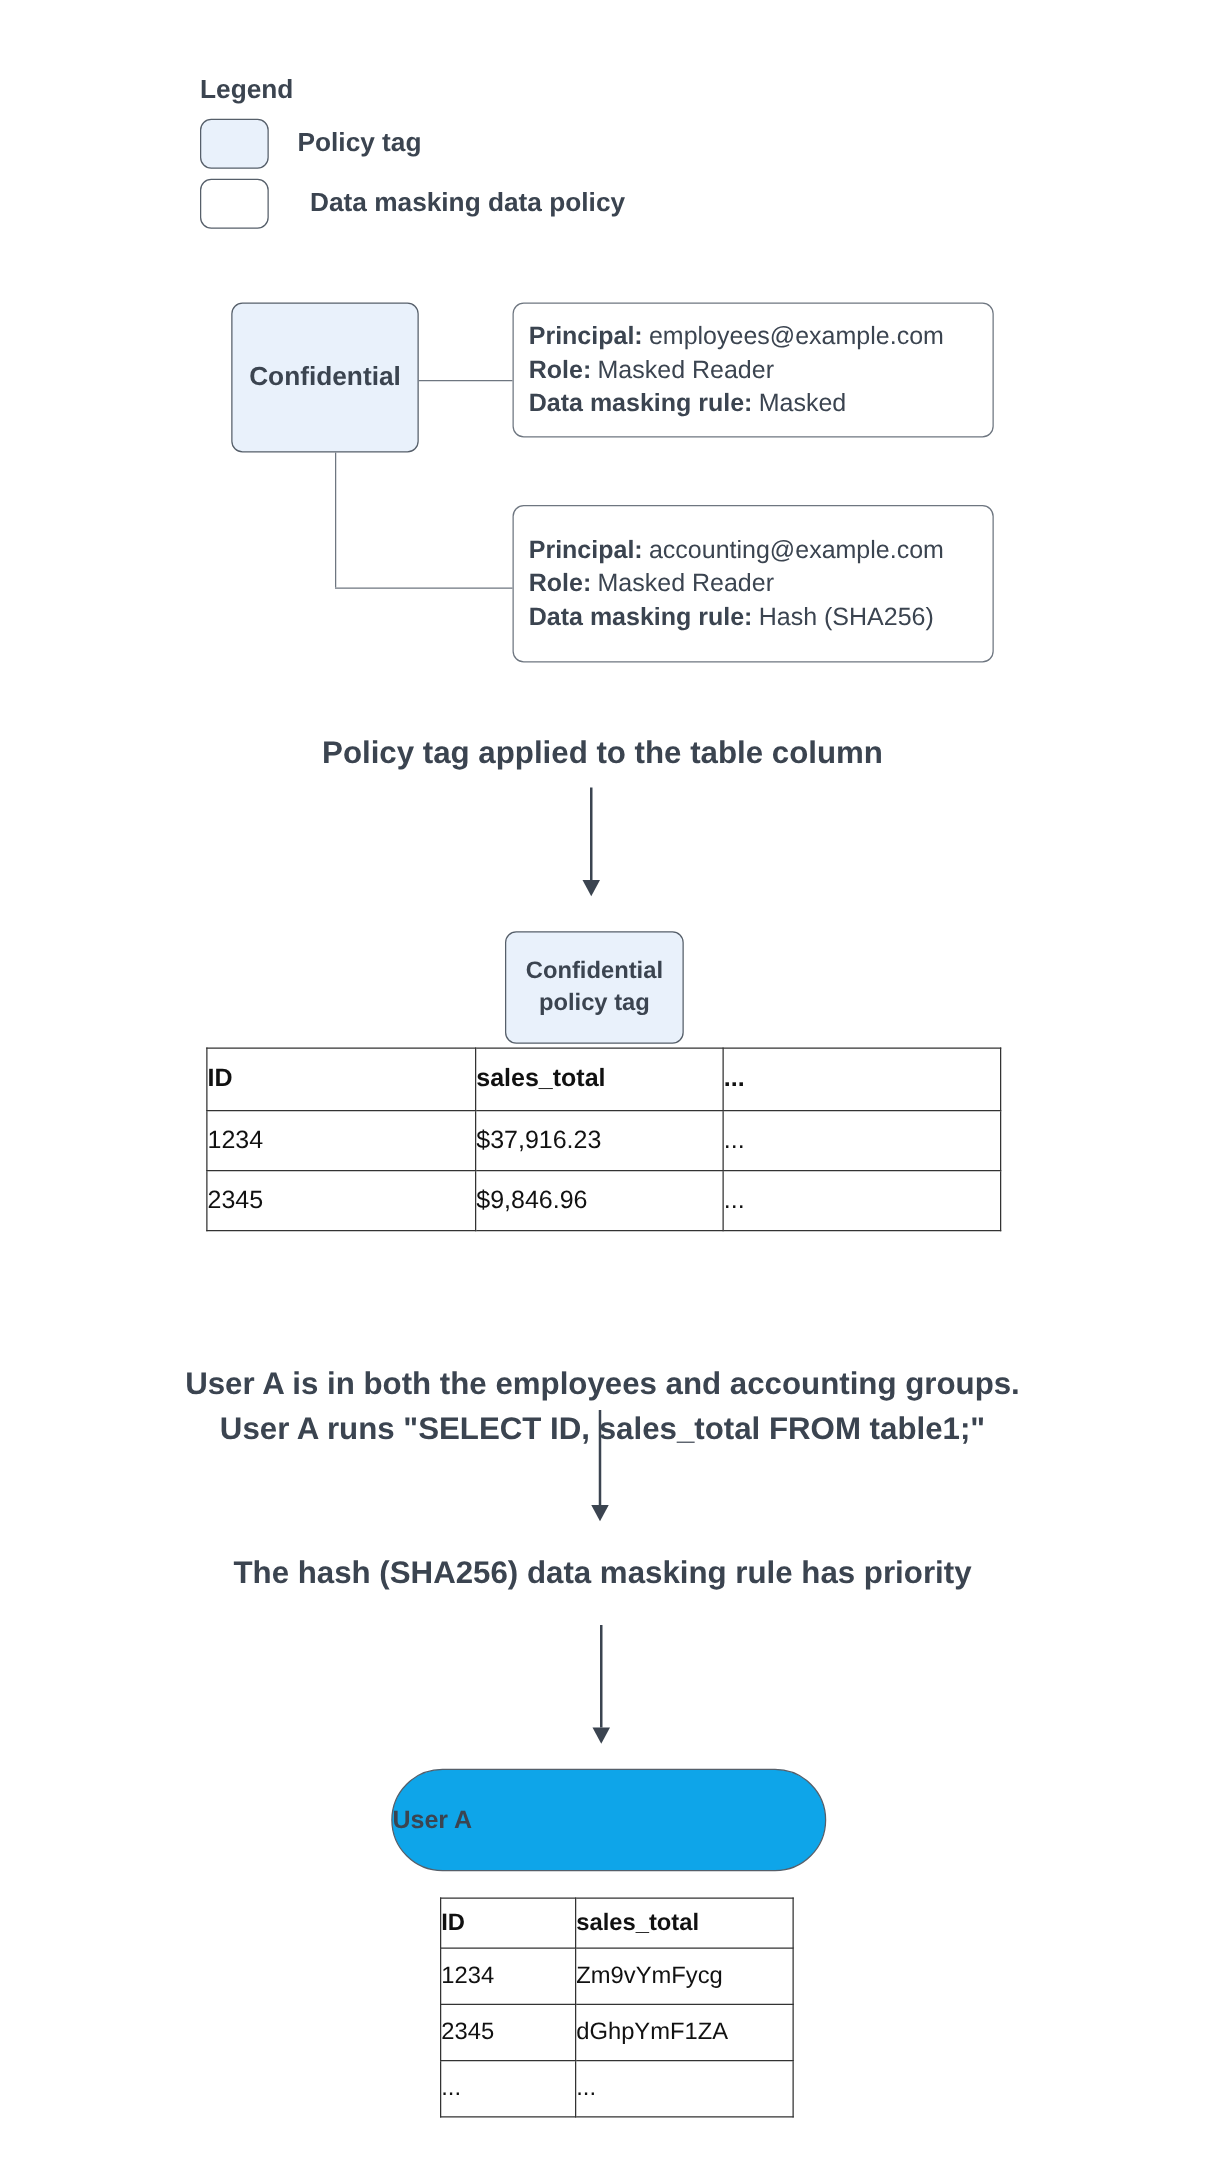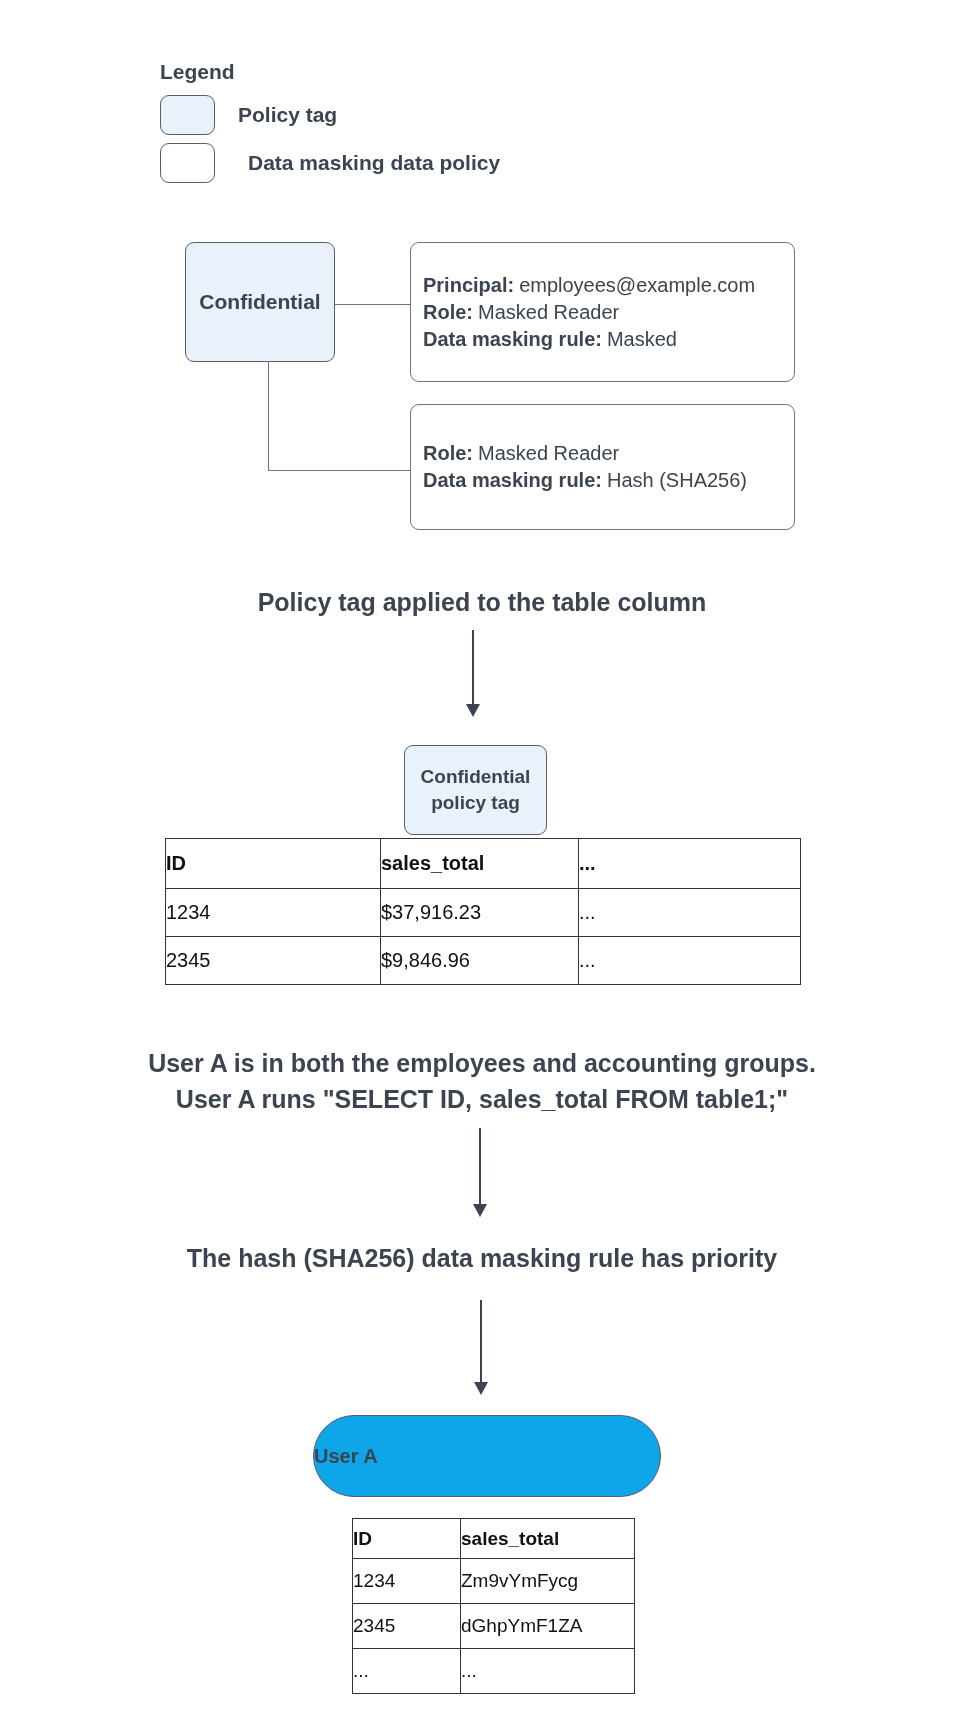--- a/index.html
+++ b/index.html
@@ -70,33 +70,36 @@
   <div class="abs legend-label" style="left:248px;top:143px;">Data masking data policy</div>
 
   <div class="abs tagbox" style="left:185px;top:242px;width:150px;height:120px;font-size:21px;">
     <span>Confidential</span>
   </div>
 
   <div class="abs conn" style="left:335px;top:304px;width:75px;height:1px;"></div>
   <div class="abs conn" style="left:268px;top:362px;width:1px;height:108px;"></div>
   <div class="abs conn" style="left:268px;top:470px;width:142px;height:1px;"></div>
 
-  <div class="abs policybox" style="left:410px;top:242px;width:385px;height:140px;">
+  <div class="abs policybox" style="left:410px;top:242px;width:385px;height:108px;">
     <div class="pline">
       <span class="lbl">Principal:</span><span>employees@example.com</span>
     </div>
     <div class="pline">
       <span class="lbl">Role:</span><span>Masked Reader</span>
     </div>
     <div class="pline">
       <span class="lbl">Data masking rule:</span><span>Masked</span>
     </div>
   </div>
 
   <div class="abs policybox" style="left:410px;top:404px;width:385px;height:126px;">
+    <div class="pline">
+      <span class="lbl">Principal:</span><span>accounting@example.com</span>
+    </div>
     <div class="pline">
       <span class="lbl">Role:</span><span>Masked Reader</span>
     </div>
     <div class="pline">
       <span class="lbl">Data masking rule:</span><span>Hash (SHA256)</span>
     </div>
   </div>
 
   <div class="abs caption" style="top:584px;">Policy tag applied to the table column</div>
 
@@ -130,21 +133,21 @@
       <td>...</td>
     </tr>
     <tr style="height:48px;">
       <td>2345</td>
       <td>$9,846.96</td>
       <td>...</td>
     </tr>
   </tbody>
     </table>
 
-  <div class="abs caption" style="top:1045px;">
+  <div class="abs caption" style="top:1089px;">
     <div>User A is in both the employees and accounting groups.</div>
     <div>User A runs "SELECT ID, sales_total FROM table1;"</div>
   </div>
 
   <div class="abs arrow" style="left:480px;top:1128px;height:89px;">
     <div class="arrow-line"></div>
     <div class="arrow-head"></div>
   </div>
 
   <div class="abs caption" style="top:1240px;">The hash (SHA256) data masking rule has priority</div>

